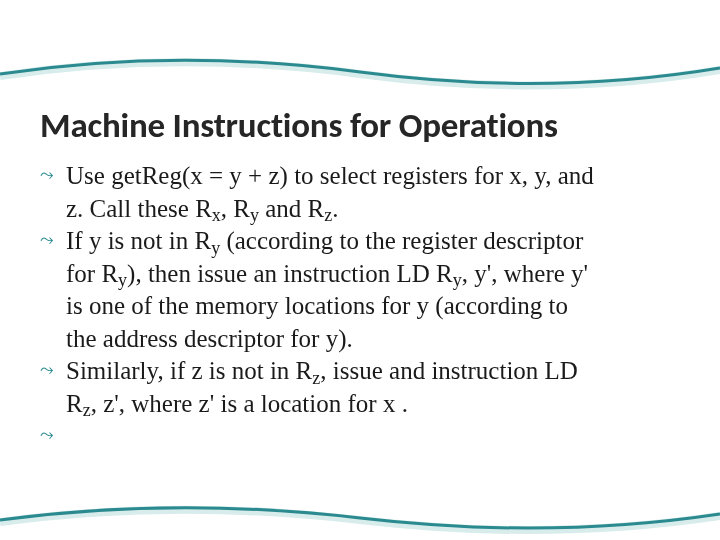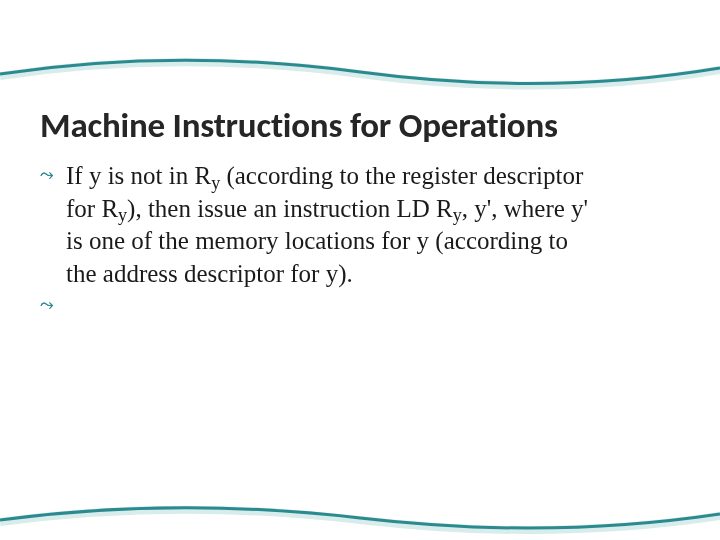--- a/index.html
+++ b/index.html
@@ -82,27 +82,29 @@
   <svg class="wave-top" viewBox="0 0 720 42" preserveAspectRatio="none">
     <path d="M0,24 C120,6 240,6 360,22 C480,38 600,38 720,18" fill="none" stroke="#d7eceb" stroke-width="8"></path>
     <path d="M0,22 C120,4 240,4 360,20 C480,36 600,36 720,16" fill="none" stroke="#2a8a8f" stroke-width="3"></path>
   </svg>
 
   <div class="title">Machine Instructions for Operations</div>
 
   <div class="body">
     <div class="bullet">
       <span class="glyph">⤳</span>
+      <span>Use getReg(x = y + z) to select registers for x, y, and z. Call these R<sub>x</sub>, R<sub>y</sub> and R<sub>z</sub>.</span>
     </div>
     <div class="bullet">
       <span class="glyph">⤳</span>
       <span>If y is not in R<sub>y</sub> (according to the register descriptor for R<sub>y</sub>), then issue an instruction LD R<sub>y</sub>, y', where y' is one of the memory locations for y (according to the address descriptor for y).</span>
     </div>
     <div class="bullet">
       <span class="glyph">⤳</span>
+      <span>Similarly, if z is not in R<sub>z</sub>, issue and instruction LD R<sub>z</sub>, z', where z' is a location for x .</span>
     </div>
     <div class="bullet">
       <span class="glyph">⤳</span>
     </div>
   </div>
 
   <svg class="wave-bottom" viewBox="0 0 720 38" preserveAspectRatio="none">
     <path d="M0,20 C120,4 240,4 360,18 C480,32 600,32 720,14" fill="none" stroke="#d7eceb" stroke-width="8"></path>
     <path d="M0,18 C120,2 240,2 360,16 C480,30 600,30 720,12" fill="none" stroke="#2a8a8f" stroke-width="3"></path>
   </svg>

